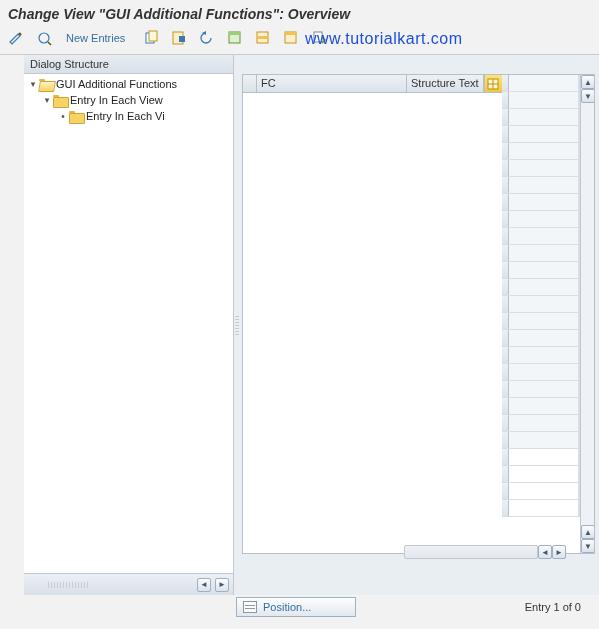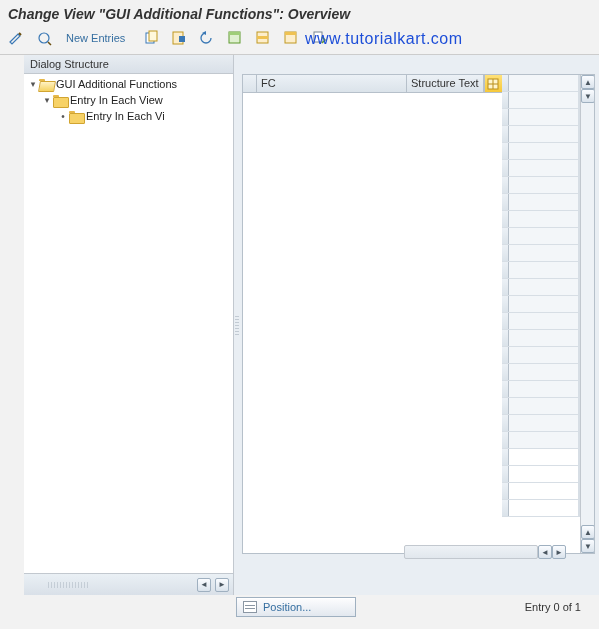--- a/index.html
+++ b/index.html
@@ -592,14 +592,14 @@
       <div class="h-scroll-btn">►</div>
     </div>
   </div>
 </div>
 
 <div class="footer">
   <div class="position-btn">
     <span class="ic"></span>
     <span>Position...</span>
   </div>
-  <div class="entry-count">Entry 0 of 1</div>
+  <div class="entry-count">Entry 1 of 0</div>
 </div>
 
 </body></html>

